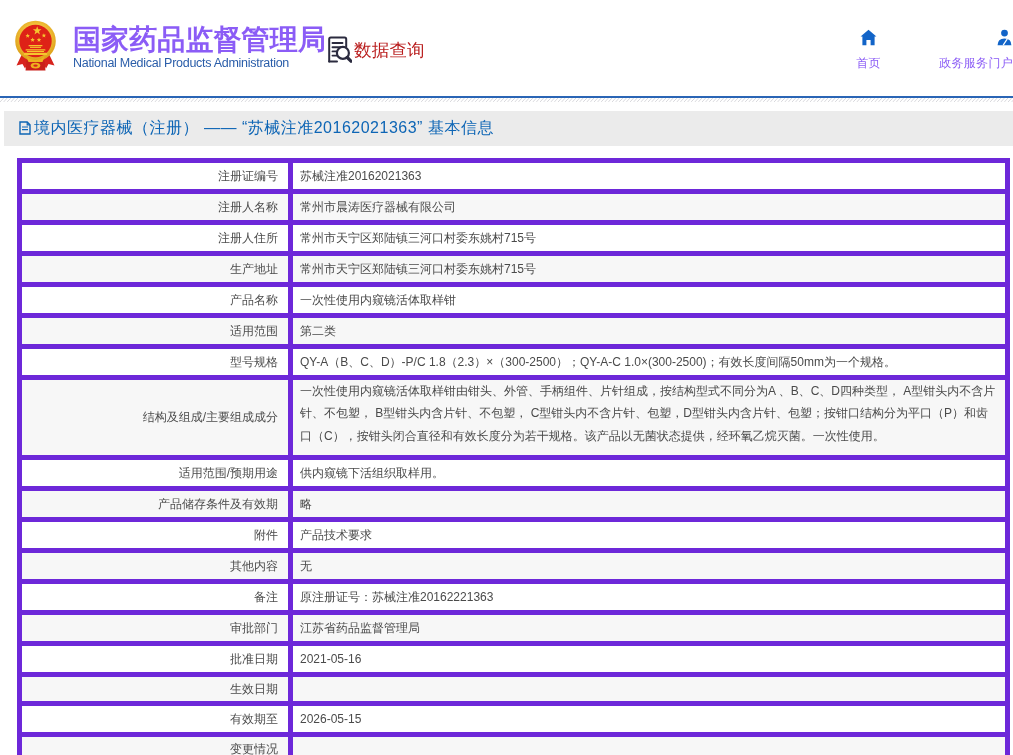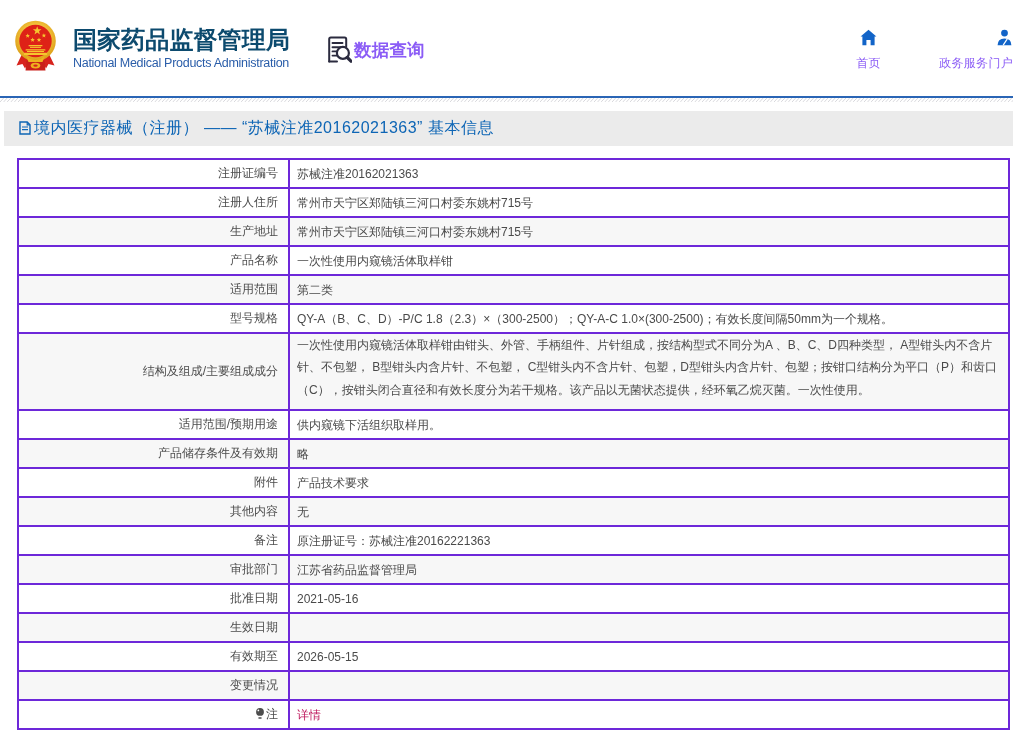--- a/index.html
+++ b/index.html
@@ -4,42 +4,42 @@
 <style>
   * { box-sizing: border-box; margin: 0; padding: 0; }
   html, body { width: 1013px; height: 755px; background: #ffffff; overflow: hidden; }
   body { font-family: "Liberation Sans", sans-serif; position: relative; }
 
   
   .top-hairline { position: absolute; left: 0; top: 2px; width: 100%; height: 1px; background: #ededed; }
   .header { position: relative; width: 100%; height: 97.5px; background: #fff; border-bottom: 2px solid #2a65b5; }
   .emblem { position: absolute; left: 13px; top: 20px; width: 45px; height: 51px; }
   .brand { position: absolute; left: 73px; top: 27px; }
-  .brand-title { font-size: 24px; font-weight: bold; color: #0c4a6e; letter-spacing: 0.1px; line-height: 25px; white-space: nowrap; }
+  .brand-title { font-size: 28px; font-weight: bold; color: #8b5cf6; letter-spacing: 0.1px; line-height: 25px; white-space: nowrap; }
   .brand-sub { font-size: 12.5px; color: #2a5da9; margin-top: 4px; letter-spacing: -0.28px; white-space: nowrap; }
   .datasearch { position: absolute; left: 326px; top: 36px; display: flex; align-items: center; cursor: pointer; }
   .datasearch svg { width: 26px; height: 27px; display: block; }
-  .datasearch-label { font-size: 17.5px; color: #8b5cf6; margin-left: 2px; letter-spacing: 0.2px; font-weight: bold; }
+  .datasearch-label { font-size: 17.5px; color: #b91c1c; margin-left: 2px; letter-spacing: 0.2px; }
   .hnav { position: absolute; top: 29px; right: 0; display: flex; }
   .hnav-item { display: flex; flex-direction: column; align-items: center; cursor: pointer; }
   .hnav-item.home { width: 53px; }
   .hnav-item.portal { width: 118px; align-items: flex-end; }
   .hnav-item svg { width: 17px; height: 17px; display: block; }
   .hnav-label { margin-top: 9px; font-size: 12px; color: #8b5cf6; white-space: nowrap; letter-spacing: 0.3px; }
 
   .stripe-band { width: 100%; height: 4px; display: block; }
 
   
   .crumbbar { margin: 9px 0 0 4px; height: 35px; background: #ebebeb; display: flex; align-items: center; }
   .crumb-icon { margin-left: 15px; width: 12px; height: 14px; display: block; }
   .crumb-text { margin-left: 3px; font-size: 16px; color: #0d65b5; letter-spacing: 0.5px; }
 
   
   .regtable { position: absolute; left: 17px; top: 158px; width: 993px; border-collapse: collapse; table-layout: fixed; }
-  .regtable td { border: 2px solid #6d28d9; font-size: 12px; vertical-align: middle; }
+  .regtable td { border: 5px solid #6d28d9; font-size: 12px; vertical-align: middle; }
   .regtable tr.even td { background: #f7f7f7; }
   .regtable tr.odd td { background: #ffffff; }
   td.lbl { width: 271px; text-align: right; padding: 0 10px 0 4px; color: #4c4c4c; height: 29px; }
   td.val { text-align: left; padding: 3px 9px 3px 7px; color: #4a4a4a; line-height: 20px; }
   tr.tall td.val { line-height: 22.4px; padding-top: 0; padding-bottom: 8px; }
   td.val a { color: #be185d; text-decoration: none; cursor: pointer; }
   .bulb-wrap { display: inline-block; vertical-align: -2px; margin-right: -2px; }
   .bulb-wrap svg { width: 10px; height: 13px; display: block; }
 </style>
 </head>
@@ -138,20 +138,24 @@
   </svg>
   <span class="crumb-text">境内医疗器械（注册） —— “苏械注准20162021363” 基本信息</span>
 </div>
 
 <table class="regtable">
   <tbody>
       <tr class="odd">
         <td class="lbl"><span>注册证编号</span></td>
         <td class="val"><span>苏械注准20162021363</span></td>
       </tr>
+      <tr class="even">
+        <td class="lbl"><span>注册人名称</span></td>
+        <td class="val"><span>常州市晨涛医疗器械有限公司</span></td>
+      </tr>
       <tr class="odd">
         <td class="lbl"><span>注册人住所</span></td>
         <td class="val"><span>常州市天宁区郑陆镇三河口村委东姚村715号</span></td>
       </tr>
       <tr class="even">
         <td class="lbl"><span>生产地址</span></td>
         <td class="val"><span>常州市天宁区郑陆镇三河口村委东姚村715号</span></td>
       </tr>
       <tr class="odd">
         <td class="lbl"><span>产品名称</span></td>

